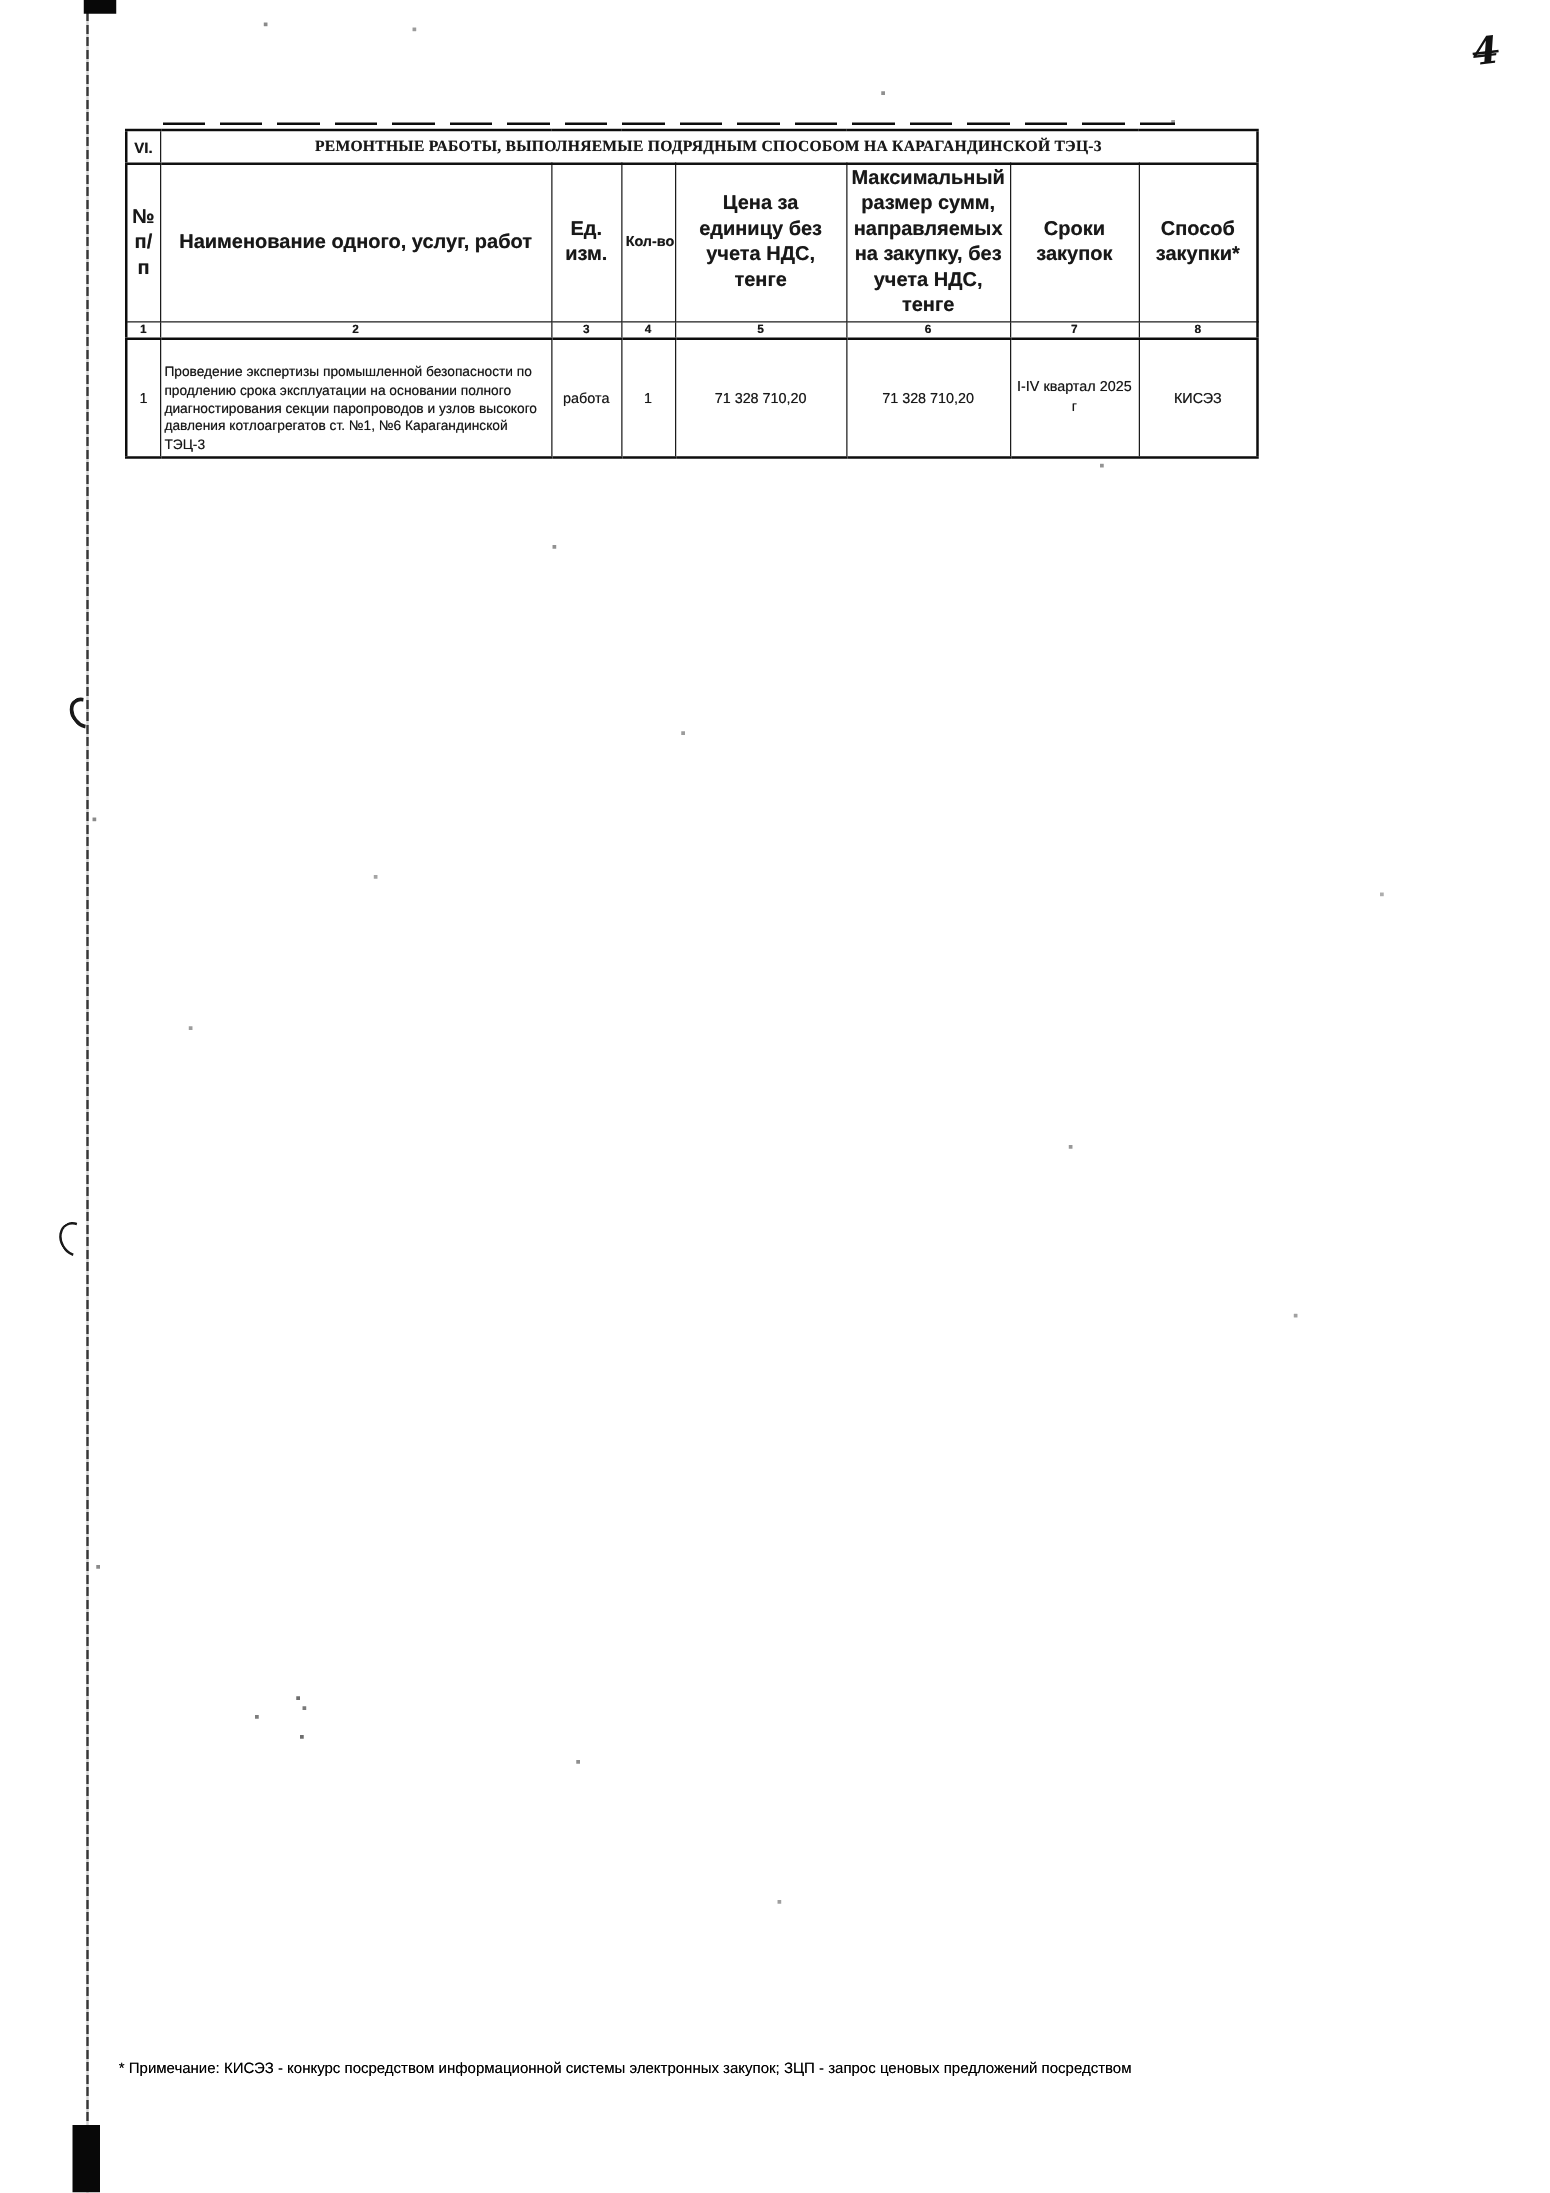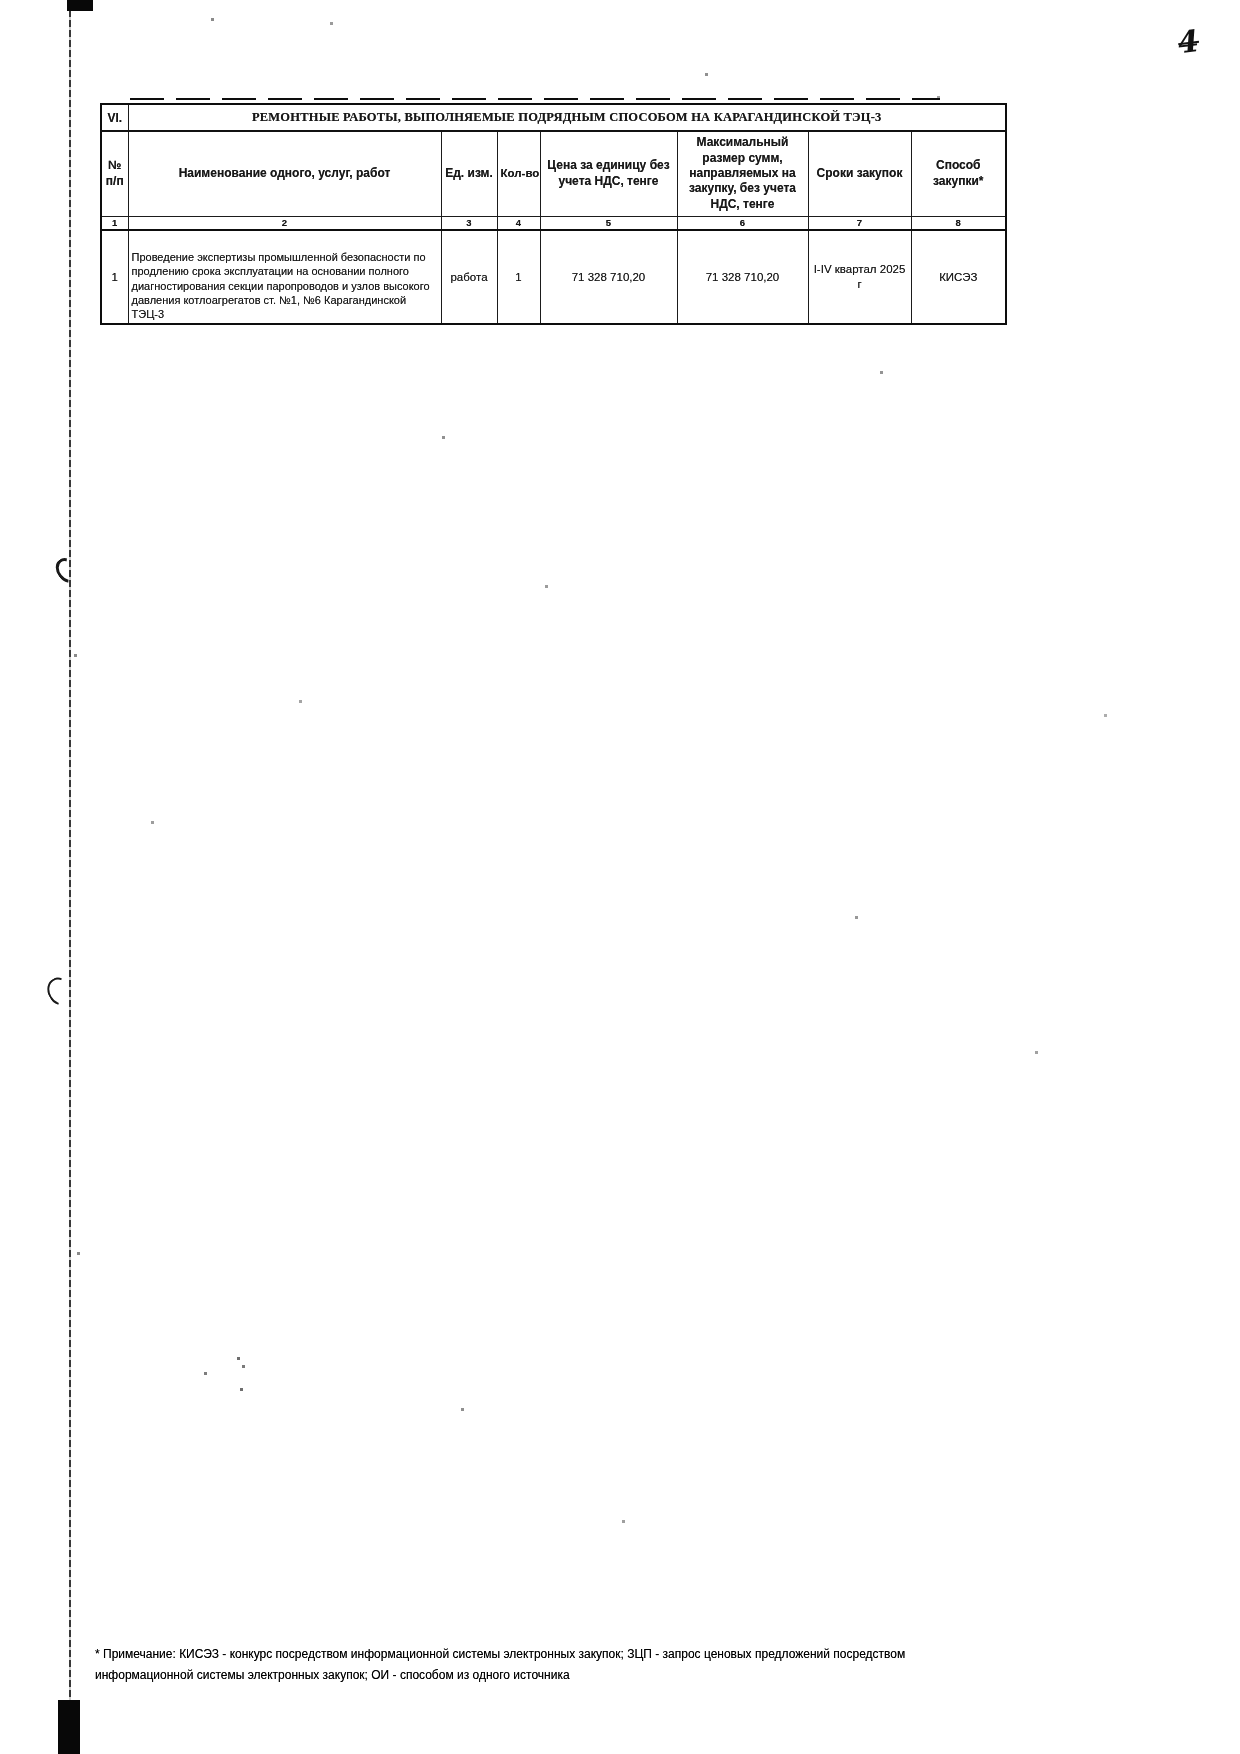--- a/index.html
+++ b/index.html
@@ -78,21 +78,21 @@
     padding: 1px 3px;
     text-shadow: 0 0 0.6px rgba(20,20,20,.65);
   }
   tr.section-row td { border-top: 2px solid #111; border-bottom: 2px solid #151515; height: 27px; }
   td.sec-label { font-size: 12px; font-weight: bold; }
   td.sec-title {
     text-align: left; font-weight: bold; font-size: 12.5px;
     padding-left: 6px; letter-spacing: 0.2px; font-family: Liberation Serif, serif;
   }
   tr.head-row { height: 85px; }
-  tr.head-row th { font-weight: bold; font-size: 12px; line-height: 1.28; }
+  tr.head-row th { font-weight: bold; font-size: 16px; line-height: 1.28; }
   tr.head-row th.nowrap { white-space: nowrap; font-size: 11.5px; margin-top: 14px; }
   tr.num-row { height: 14px; }
   tr.num-row td {
     font-size: 9.5px; font-weight: bold; padding: 0;
     border-bottom: 2px solid #111; line-height: 1;
   }
   tr.data-row { height: 90px; }
   tr.data-row td { font-size: 11.5px; border-bottom: 2px solid #111; }
   tr.data-row td.name {
     text-align: left; vertical-align: top;
@@ -168,16 +168,15 @@
         <td>71 328 710,20</td>
         <td>71 328 710,20</td>
         <td class="period">I-IV квартал 2025 г</td>
         <td>КИСЭЗ</td>
       </tr>
     </tbody>
   </table>
 
   <div class="footnote">
     <div>* Примечание: КИСЭЗ - конкурс посредством информационной системы электронных закупок; ЗЦП - запрос ценовых предложений посредством</div>
-    <div>информационной системы электронных закупок; ОИ - способом из одного источника</div>
   </div>
 
 </div>
 
 </body></html>

